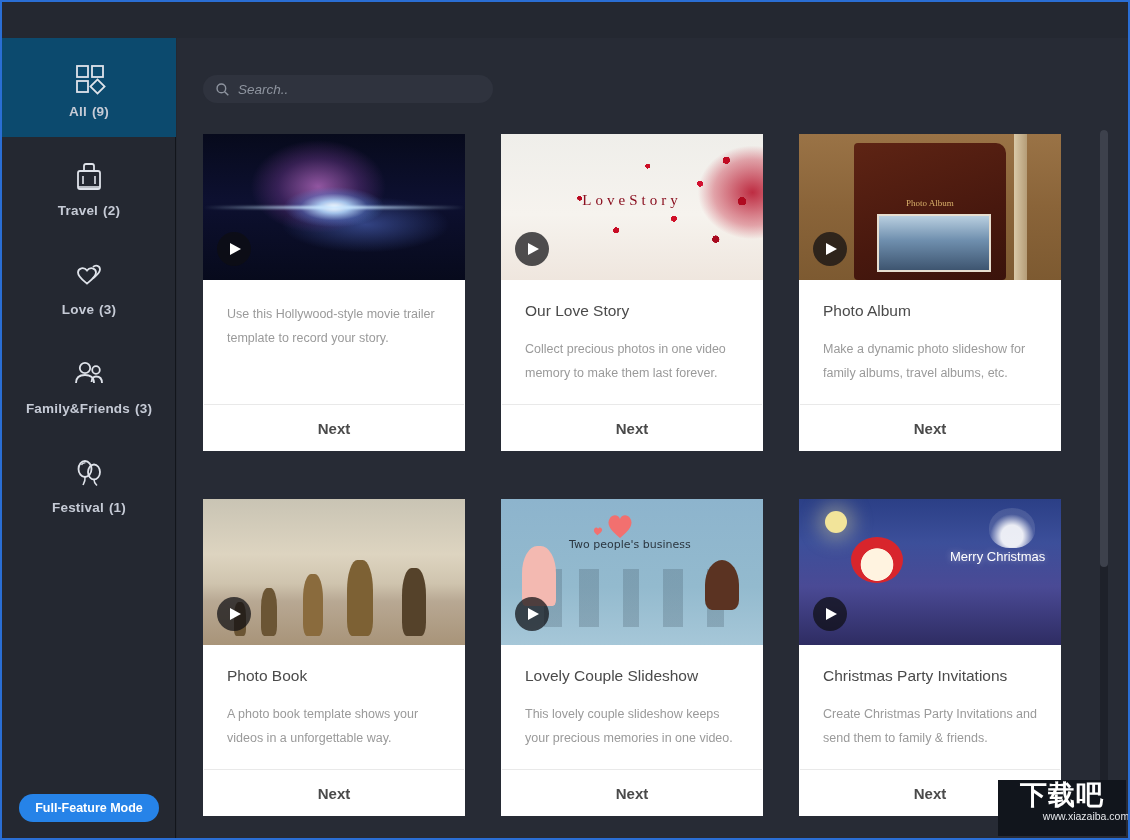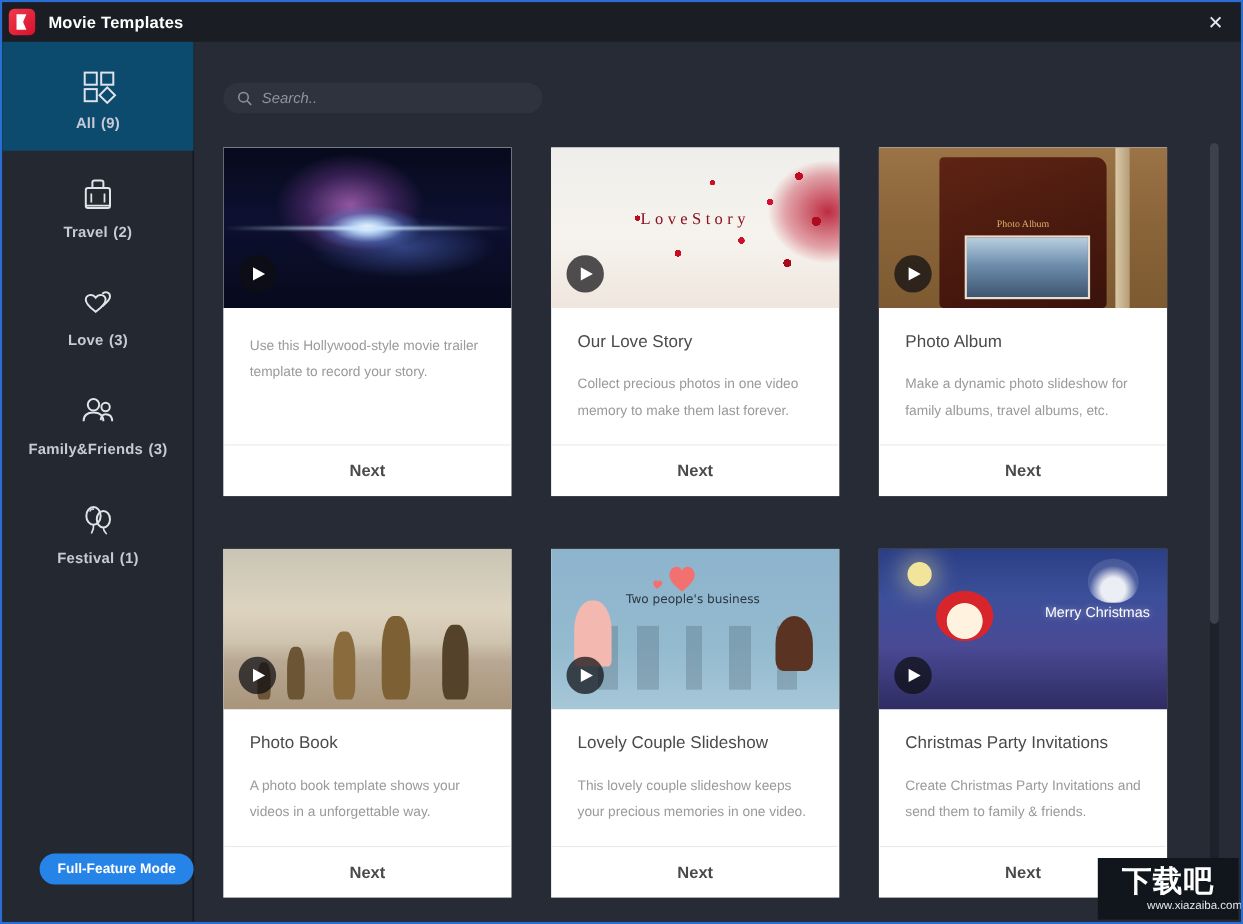--- a/index.html
+++ b/index.html
@@ -65,22 +65,22 @@
   .side-icon {
     height: 44px; display: flex; align-items: center; justify-content: center;
     margin-bottom: 4px;
   }
   .side-label {
     color: #c6cbd6; font-size: 13.5px; font-weight: bold;
     letter-spacing: .2px;
   }
   .side-label .cnt { color: #c6cbd6; font-weight: bold; margin-left: 5px; }
   .fullmode-wrap {
-    position: absolute; bottom: 36px; left: 0; width: 174px;
-    display: flex; justify-content: flex-end;
+    position: absolute; bottom: 18px; left: 0; width: 174px;
+    display: flex; justify-content: center;
   }
   .fullmode-btn {
     background: #2683e8; color: #ffffff;
     font-size: 12.5px; font-weight: bold;
     border: none; border-radius: 14px;
     padding: 7px 16px; cursor: pointer;
     font-family: "Liberation Sans", sans-serif;
   }
   
   .main {
@@ -160,21 +160,21 @@
     width: 8px; height: 437px;
     background: #3d414c; border-radius: 4px;
     cursor: pointer;
   }
   
   .watermark {
     position: absolute; right: 2px; bottom: 2px;
     width: 128px; height: 56px;
     background: #11151c;
     display: flex; flex-direction: column;
-    align-items: center; justify-content: center;
+    align-items: center; 
   }
   .wm-cn {
     color: #ffffff; font-size: 27px; font-weight: bold;
     line-height: 30px; letter-spacing: 1px;
     font-family: "DejaVu Sans", sans-serif;
   }
   .wm-url { color: #e4e6ea; font-size: 10.5px; line-height: 13px; margin-left: 48px; }
 
   
   .art-galaxy {
@@ -287,29 +287,20 @@
     position:absolute; right:10%; top:6%; width:46px; height:40px;
     border-radius:50% 50% 45% 45%;
     background: radial-gradient(circle at 50% 70%, rgba(255,255,255,.9) 0 30%, rgba(255,255,255,.12) 60%);
   }
 </style>
 </head>
 <body>
 
 <div class="window">
 
-  <div class="titlebar">
-    <div class="app-icon">
-      <svg class="glyph" width="24" height="24" viewBox="0 0 24 24" aria-hidden="true">
-        <path d="M7 5 L11 5 L11 19 L7 19 Z M11 5 L16 5 L13 12 L16 19 L11 19 Z" fill="#ffffff"></path>
-      </svg>
-    </div>
-    <div class="app-title">Movie Templates</div>
-    <div class="close-btn">✕</div>
-  </div>
 
   <div class="sidebar">
 
     <div class="side-item active">
       <span class="side-icon">
         <svg width="40" height="40" viewBox="0 0 40 40">
           <rect x="8" y="8" width="11" height="11" fill="none" stroke="#dfe3ea" stroke-width="1.8"></rect>
           <rect x="23" y="8" width="11" height="11" fill="none" stroke="#dfe3ea" stroke-width="1.8"></rect>
           <rect x="8" y="23" width="11" height="11" fill="none" stroke="#dfe3ea" stroke-width="1.8"></rect>
           <rect x="23.5" y="23.5" width="10" height="10" fill="none" stroke="#dfe3ea" stroke-width="1.8" transform="rotate(45 28.5 28.5)"></rect>

